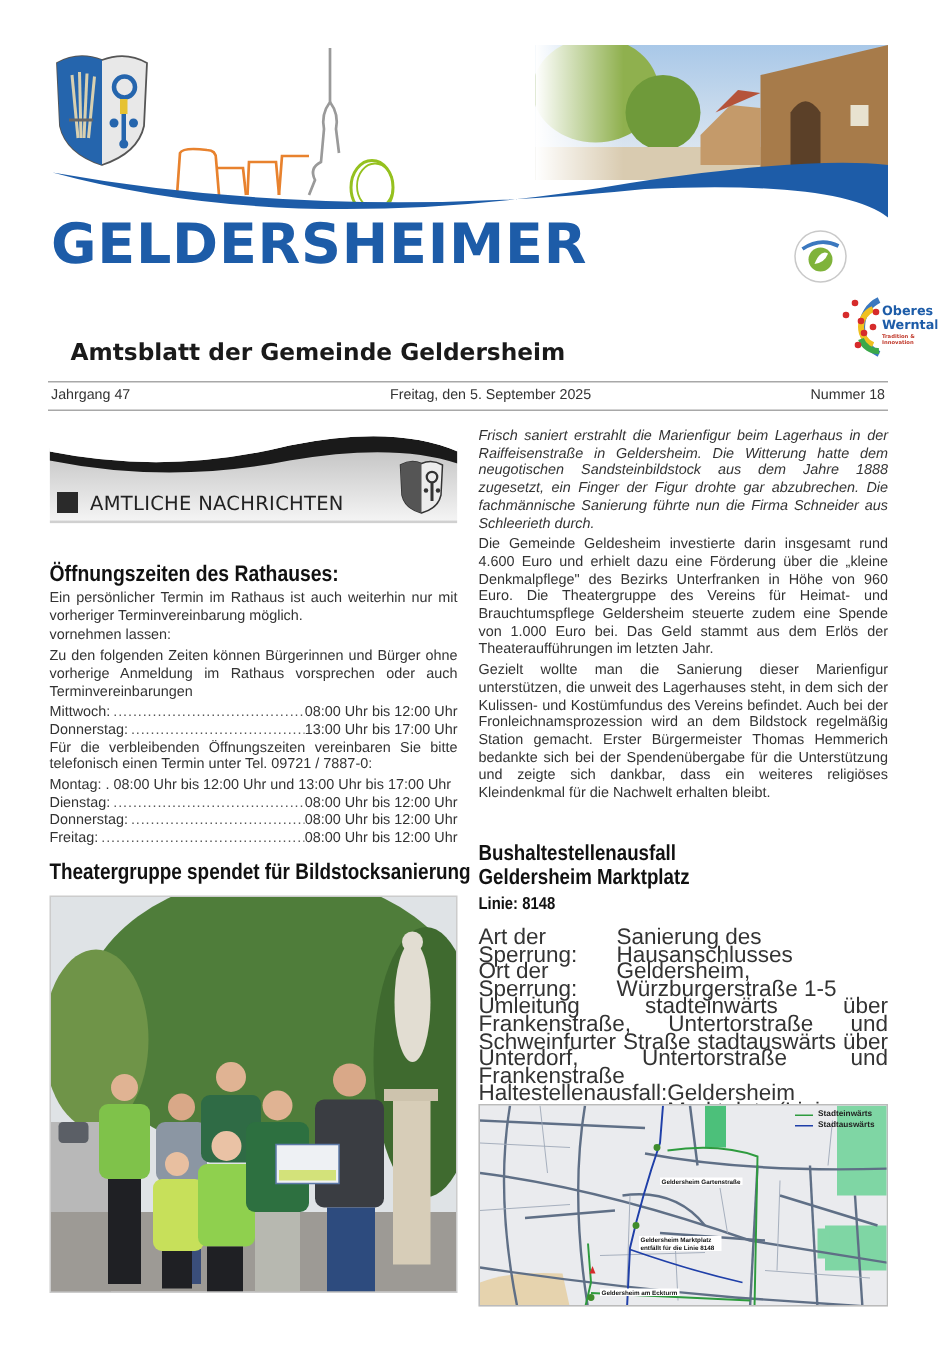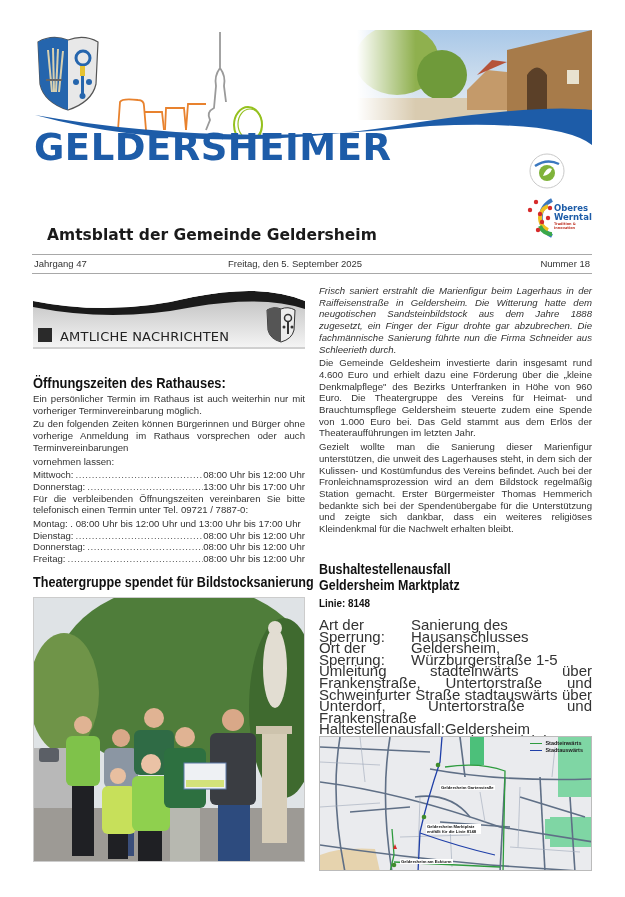--- a/index.html
+++ b/index.html
@@ -6,47 +6,47 @@
   html, body { width: 625px; height: 897px; background: #ffffff; overflow: hidden; }
   body { position: relative; font-family: "Liberation Sans", sans-serif; color: #222; }
 
   
   .masthead { position: absolute; left: 0; top: 0; width: 625px; height: 250px; }
   .crest { position: absolute; left: 34px; top: 32px; width: 68px; height: 80px; }
   .skyline { position: absolute; left: 110px; top: 30px; width: 170px; height: 105px; }
   .photo { position: absolute; left: 357px; top: 30px; width: 235px; height: 90px; overflow: hidden; }
   .swoosh { position: absolute; left: 0; top: 90px; width: 625px; height: 60px; }
   .title1 {
-    position: absolute; left: 34px; top: 129px;
+    position: absolute; left: 34px; top: 144px;
     font-family: "DejaVu Sans", sans-serif; font-weight: bold; font-size: 37px;
     color: #1d5ca8; letter-spacing: 0.5px; line-height: 1;
   }
   .title2 {
     position: absolute; left: 190px; top: 183px;
     font-family: "DejaVu Sans", sans-serif; font-weight: bold; font-size: 37px;
     color: #1d5ca8; letter-spacing: 0.5px; line-height: 1;
   }
   .subtitle {
     position: absolute; left: 47px; top: 226px;
     font-family: "DejaVu Sans", sans-serif; font-weight: bold; font-size: 15.5px; color: #1a1a1a;
   }
   .logo-nature { position: absolute; left: 528px; top: 152px; width: 38px; height: 38px; }
-  .logo-werntal { position: absolute; left: 526px; top: 196px; width: 64px; height: 42px; }
+  .logo-werntal { position: absolute; left: 560px; top: 196px; width: 64px; height: 42px; }
   .logo-werntal .txt { position: absolute; left: 28px; top: 8px; font-size: 8.5px; font-weight: bold; color: #1d5ca8; line-height: 9px; font-family: "DejaVu Sans", sans-serif; }
   .logo-werntal .small { font-size: 3.5px; color: #c0392b; line-height: 4px; display: block; }
 
   
   .infobar {
     position: absolute; left: 32px; top: 254px; width: 560px; height: 20px;
     border-top: 1.5px solid #a8a8a8; border-bottom: 1.5px solid #a8a8a8;
     font-size: 9.5px; color: #333;
   }
   .infobar span { position: absolute; top: 3px; }
   .ib-left { left: 2px; }
-  .ib-center { left: 196px; }
+  .ib-center { left: 228px; }
   .ib-right { right: 2px; }
 
   
   .amtl-banner { position: absolute; left: 33px; top: 287px; width: 272px; height: 62px; overflow: hidden; }
   .amtl-label {
     position: absolute; left: 60px; top: 329px;
     font-family: "DejaVu Sans", sans-serif; font-size: 13px; color: #222; letter-spacing: 0.2px;
   }
   .amtl-square { position: absolute; left: 38px; top: 328px; width: 14px; height: 14px; background: #2a2a2a; }
 
@@ -208,22 +208,22 @@
     <circle cx="19" cy="22" r="1.5" fill="#333"></circle>
       <circle cx="27" cy="22" r="1.5" fill="#333"></circle>
   </svg>
 </div>
 <div class="amtl-square"></div>
 <div class="amtl-label">AMTLICHE NACHRICHTEN</div>
 
 <div class="opening-title h-bold">Öffnungszeiten des Rathauses:</div>
 <div class="leftcol">
   <p>Ein persönlicher Termin im Rathaus ist auch weiterhin nur mit vorheriger Terminvereinbarung möglich.</p>
+  <p class="gap">vornehmen lassen:</p>
   <p class="gap" style="text-align:justify;text-align-last:left;">Zu den folgenden Zeiten können Bürgerinnen und Bürger ohne vorherige Anmeldung im Rathaus vorsprechen oder auch Terminvereinbarungen</p>
-  <p class="gap">vornehmen lassen:</p>
   <div class="hours-row gap">
     <span class="day">Mittwoch:</span>
     <span class="dots">..............................................................</span>
     <span class="time">08:00 Uhr bis 12:00 Uhr</span>
   </div>
   <div class="hours-row">
     <span class="day">Donnerstag:</span>
     <span class="dots">..............................................................</span>
     <span class="time">13:00 Uhr bis 17:00 Uhr</span>
   </div>

